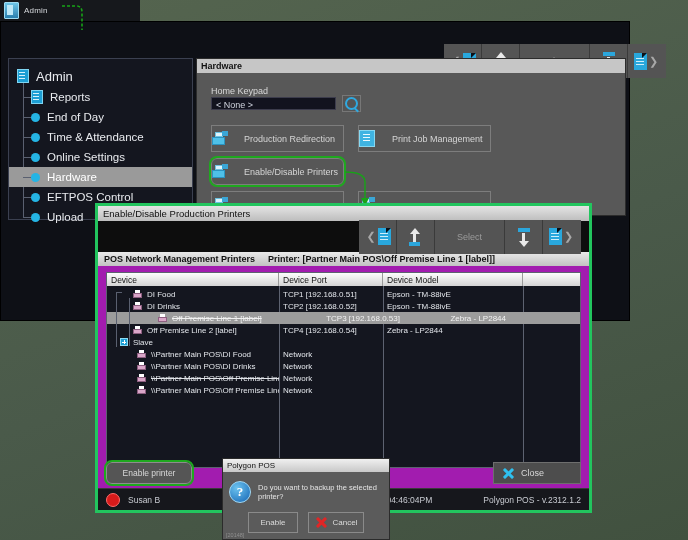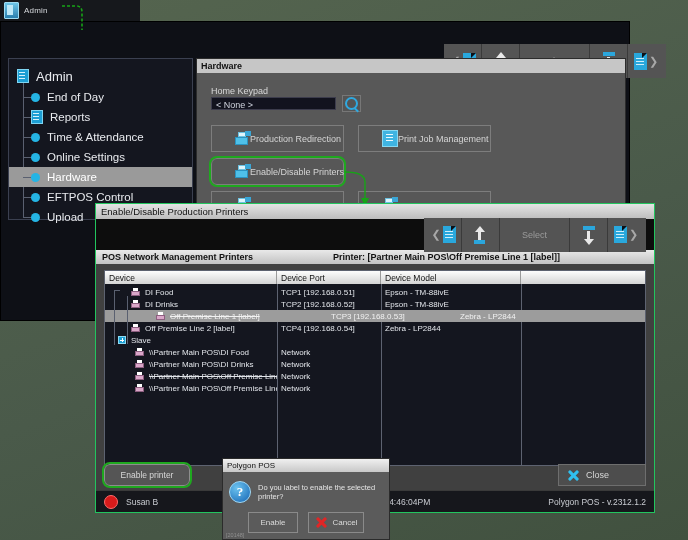--- a/index.html
+++ b/index.html
@@ -76,35 +76,35 @@
   .fieldlabel{color:#d8d8d8;font-size:9px;}
   .txtbox{background:#12131e;border:1px solid #3c3c4c;color:#cfd3dd;font-size:9px;
     padding:2px 4px;box-sizing:border-box;}
   .srchbtn{width:19px;height:17px;background:#555;border:1px solid #777;
     display:flex;align-items:center;justify-content:center;box-sizing:border-box;}
   .mag{width:9px;height:9px;border-radius:50%;border:2px solid #2fa9e0;position:relative;display:inline-block;}
   .mag:after{content:"";position:absolute;right:-3px;bottom:-3px;width:5px;height:2px;
     background:#2fa9e0;transform:rotate(45deg);}
 
   .bigbtn{background:#575757;border:1px solid #7d7d7d;height:27px;display:flex;align-items:center;
-    gap:0;padding-left:23px;box-sizing:border-box;}
+    gap:17px;padding-left:0;box-sizing:border-box;}
   .bigbtn .bb-lbl{color:#d5d5d5;font-size:9px;white-space:nowrap;}
   .prnico{width:15px;height:14px;position:relative;flex:none;}
   .prnico .body{position:absolute;left:0;bottom:1px;width:13px;height:8px;background:#4fc0e8;
     border:1px solid #2b93c0;box-sizing:border-box;}
   .prnico .paper{position:absolute;left:3px;top:0;width:8px;height:5px;background:#dff4fb;border:1px solid #6cc2e0;box-sizing:border-box;}
   .prnico .flag{position:absolute;right:-1px;top:-1px;width:6px;height:5px;background:#3aa6d6;}
   .jobico{width:14px;height:15px;background:#3fb4e2;border:1px solid #86d8f2;position:relative;flex:none;}
   .jobico:after{content:"";position:absolute;left:3px;top:3px;width:7px;height:1px;background:#eaf9ff;
     box-shadow:0 3px 0 #eaf9ff,0 6px 0 #eaf9ff;}
   .greenring{outline:2px solid #1fa81f;border-radius:6px;}
 
   
-  #modal{left:95px;top:203px;width:560px;height:310px;background:#404040;
-    border:1px solid #22c55e;box-sizing:border-box;}
+  #modal{left:95px;top:203px;width:497px;height:310px;background:#a21caf;
+    border:3px solid #22c55e;box-sizing:border-box;}
   #modal-title{height:15px;background:linear-gradient(180deg,#e4e4e4,#bdbdbd);
     display:flex;align-items:center;padding-left:5px;}
   #modal-title span{font-size:9.5px;color:#111;}
   #modal-toolwrap{height:31px;background:#0d0d0d;display:flex;justify-content:flex-end;align-items:center;
     padding-right:8px;}
   #modal-subhdr{height:14px;background:linear-gradient(180deg,#e9e9e9,#c2c2c2);
     display:flex;align-items:center;padding:0 6px;}
   #modal-subhdr .left{font-size:9px;color:#111;font-weight:bold;}
   #modal-subhdr .right{font-size:9px;color:#111;font-weight:bold;margin-left:auto;margin-right:88px;}
 
@@ -216,27 +216,27 @@
 </div>
 
 <div class="abs" id="navtree">
   <div class="treeline-v"></div>
   <div class="nrow root">
     <span class="boxico"></span>
     <span class="ntext">Admin</span>
   </div>
   <div class="nrow child">
     <div class="treeline-h" style="top:10px"></div>
+    <span class="boxico"></span>
+    <span class="ntext">Reports</span>
+  </div>
+  <div class="nrow child">
+    <div class="treeline-h" style="top:10px"></div>
     <span class="dot"></span>
     <span class="ntext">End of Day</span>
-  </div>
-  <div class="nrow child">
-    <div class="treeline-h" style="top:10px"></div>
-    <span class="boxico"></span>
-    <span class="ntext">Reports</span>
   </div>
   <div class="nrow child">
     <div class="treeline-h" style="top:10px"></div>
     <span class="dot"></span>
     <span class="ntext">Time &amp; Attendance</span>
   </div>
   <div class="nrow child">
     <div class="treeline-h" style="top:10px"></div>
     <span class="dot"></span>
     <span class="ntext">Online Settings</span>
@@ -531,21 +531,21 @@
     <span class="ver">Polygon POS - v.2312.1.2</span>
   </div>
 </div>
 
 <div class="abs" id="confirm">
   <div id="confirm-title">
     <span>Polygon POS</span>
   </div>
   <div id="confirm-msg">
     <span class="qico">?</span>
-    <span class="mt">Do you label to enable the selected printer?</span>
+    <span class="mt">Do you want to backup the selected printer?</span>
   </div>
   <div id="confirm-btns">
     <div class="cbtn" style="width:50px">Enable</div>
     <div class="cbtn" style="width:56px">
       <span class="xmark red"></span>
       <span>Cancel</span>
     </div>
   </div>
   <div id="confirm-code">[20148]</div>
 </div>

